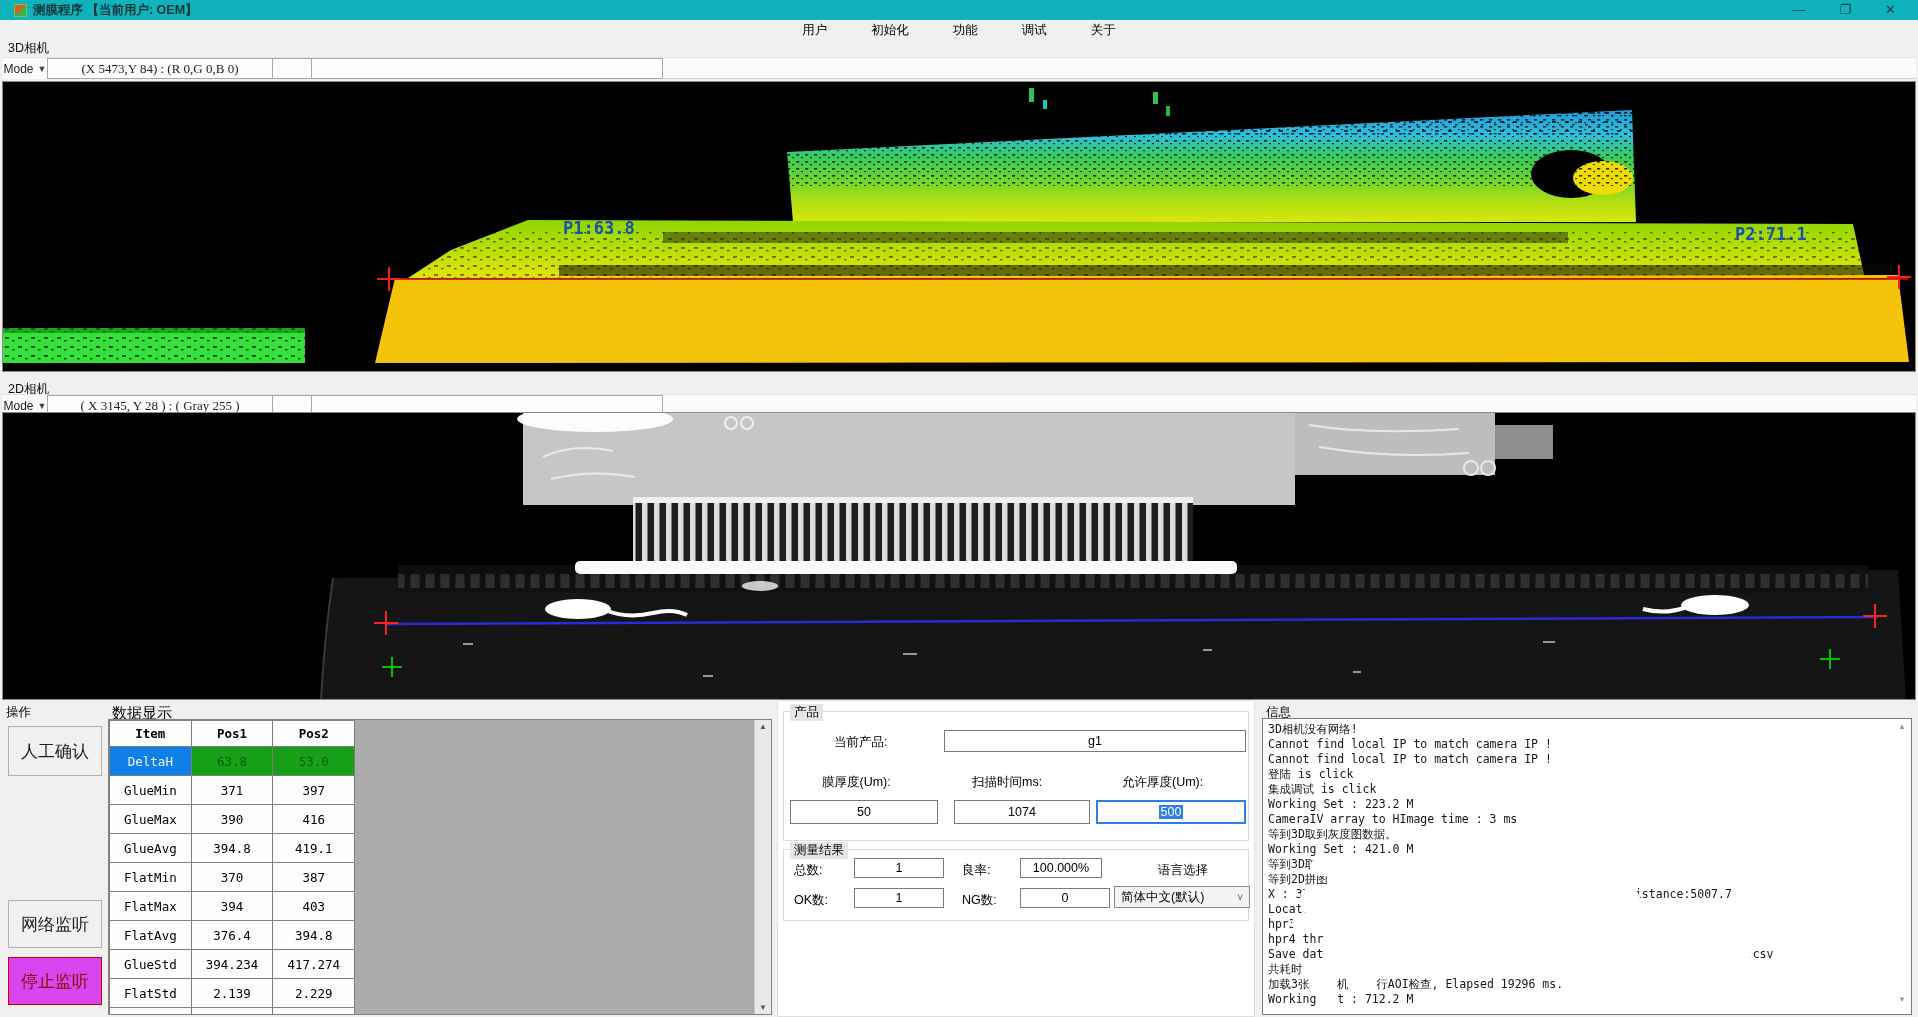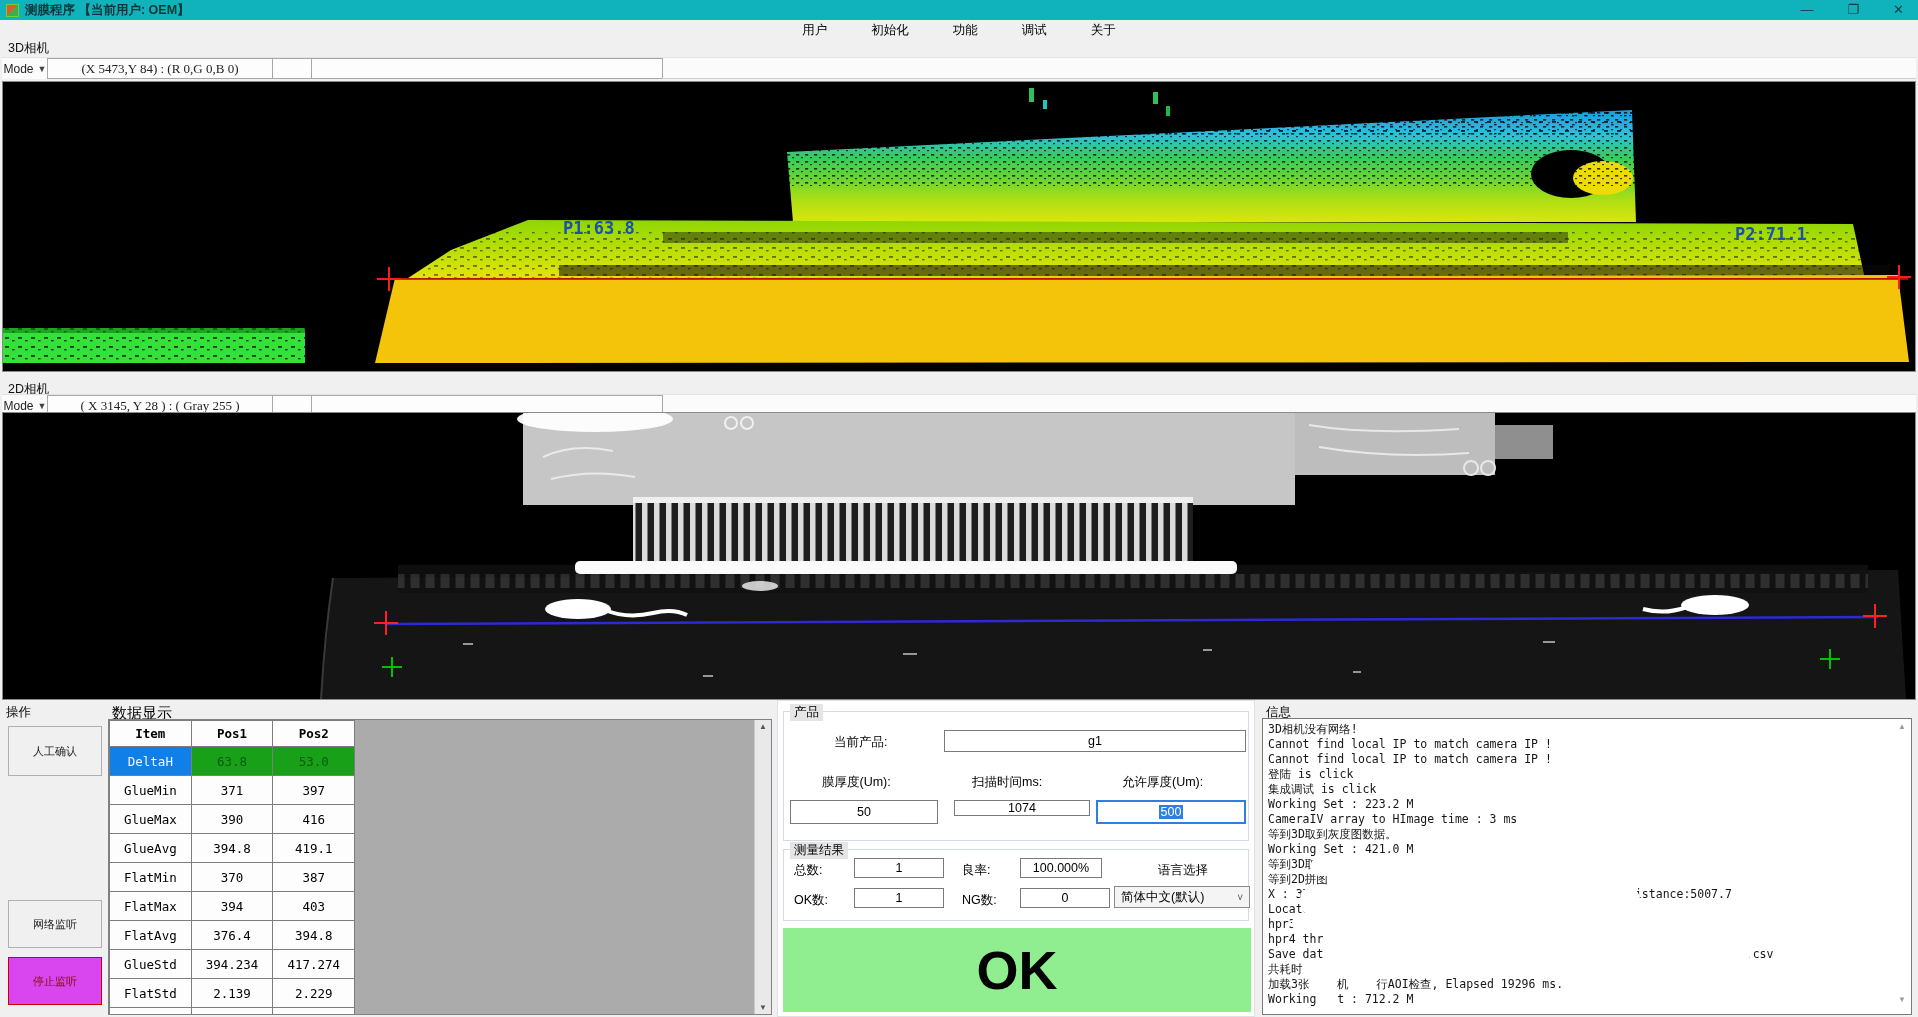--- a/index.html
+++ b/index.html
@@ -3,21 +3,21 @@
 <meta charset="utf-8">
 <style>
   * { margin:0; padding:0; box-sizing:border-box; }
   html,body { width:1918px; height:1017px; }
   body {
     position:relative; overflow:hidden; background:#f0f0f0;
     font-family:"Liberation Sans","DejaVu Sans",sans-serif; color:#000;
   }
   
   .titlebar { position:absolute; top:0; left:0; width:1918px; height:20px;
-    background:#10b2bc; display:flex; align-items:center; padding:0 6px; gap:6px; }
+    background:#10b2bc; display:flex; align-items:center; padding:0 14px; gap:6px; }
   .app-icon { width:13px; height:13px; background:
     linear-gradient(135deg,#e05a2b 0 50%,#3fae49 50% 100%); border:1px solid #7c3; }
   .titlebar .title { font-size:12.5px; font-weight:bold; color:#0d3538; }
   .win-controls { margin-left:auto; display:flex; gap:34px; padding-right:8px;
     color:#0d3b3f; font-size:13px; line-height:20px; }
   .win-controls span { cursor:default; }
   
   .menubar { position:absolute; top:20px; left:0; width:1918px; height:19px;
     background:#f0f0f0; display:flex; gap:44px; padding:2px 14px; font-size:12.5px;justify-content:center; }
   
@@ -36,21 +36,21 @@
   .tb-mid { width:352px; }
   .tb-rest { flex:1; border:none; border-bottom:1px solid #cfcfcf; background:transparent; }
   
   .canvas { position:absolute; left:2px; width:1914px; background:#000; border:1px solid #8a8a8a; }
   #img3d { top:81px;  height:291px; }
   #img2d { top:412px; height:288px; }
   .canvas svg { display:block; width:100%; height:100%; }
   
   .ops-label { position:absolute; left:6px; top:704px; font-size:12.5px; }
   .op-btn { position:absolute; left:8px; width:94px; background:#f0f0f0;
-    border:1px solid #b0b0b0; font-size:11px; color:#222; text-align:center;
+    border:1px solid #b0b0b0; font-size:17px; color:#222; text-align:center;
     display:flex; align-items:center; justify-content:center; cursor:pointer; }
   #btn-manual { top:726px; height:50px; }
   #btn-listen { top:900px; height:48px; }
   #btn-stop   { top:957px; height:48px; background:#d946ef; color:#7e1004; border-color:#c00; }
   
   .dd-label { position:absolute; left:112px; top:704px; font-size:15px; }
   .data-panel { position:absolute; left:108px; top:719px; width:664px; height:296px;
     background:#ababab; border:1px solid #828282; overflow:hidden; }
   table.grid { border-collapse:collapse; font-family:"DejaVu Sans Mono","Liberation Mono",monospace;
     font-size:12.5px; }
@@ -352,21 +352,21 @@
 
 <div class="product-panel">
   <div class="grp" id="grp-product">
     <div class="grp-label">产品</div>
     <div class="plabel" style="left:50px; top:22px">当前产品:</div>
     <div class="fld" style="left:160px; top:18px; width:302px; height:22px">g1</div>
     <div class="plabel" style="left:38px;  top:62px">膜厚度(Um):</div>
     <div class="plabel" style="left:188px; top:62px">扫描时间ms:</div>
     <div class="plabel" style="left:338px; top:62px">允许厚度(Um):</div>
     <div class="fld" style="left:6px;   top:88px; width:148px; height:24px">50</div>
-    <div class="fld" style="left:170px; top:88px; width:136px; height:16px">1074</div>
+    <div class="fld" style="left:170px; top:88px; width:136px; height:24px">1074</div>
     <div class="fld focus" style="left:312px; top:88px; width:150px; height:24px">
       <span class="sel">500</span>
     </div>
   </div>
 
   <div class="grp" id="grp-results">
     <div class="grp-label">测量结果</div>
     <div class="plabel" style="left:10px; top:12px">总数:</div>
     <div class="fld" style="left:70px; top:8px; width:90px; height:20px">1</div>
     <div class="plabel" style="left:178px; top:12px">良率:</div>
@@ -375,21 +375,20 @@
     <div class="plabel" style="left:10px; top:42px">OK数:</div>
     <div class="fld" style="left:70px; top:38px; width:90px; height:20px">1</div>
     <div class="plabel" style="left:178px; top:42px">NG数:</div>
     <div class="fld" style="left:236px; top:38px; width:90px; height:20px">0</div>
     <div class="combo" style="left:330px; top:36px; width:136px; height:22px">
       <span>简体中文(默认)</span>
       <span class="caret">˅</span>
     </div>
   </div>
 
-  <div class="ok-banner">OK</div>
 </div>
 
 <div class="info-label">信息</div>
 <pre class="log-box">3D相机没有网络!
 Cannot find local IP to match camera IP !
 Cannot find local IP to match camera IP !
 登陆 is click
 集成调试 is click
 Working Set : 223.2 M
 CameraIV array to HImage time : 3 ms

